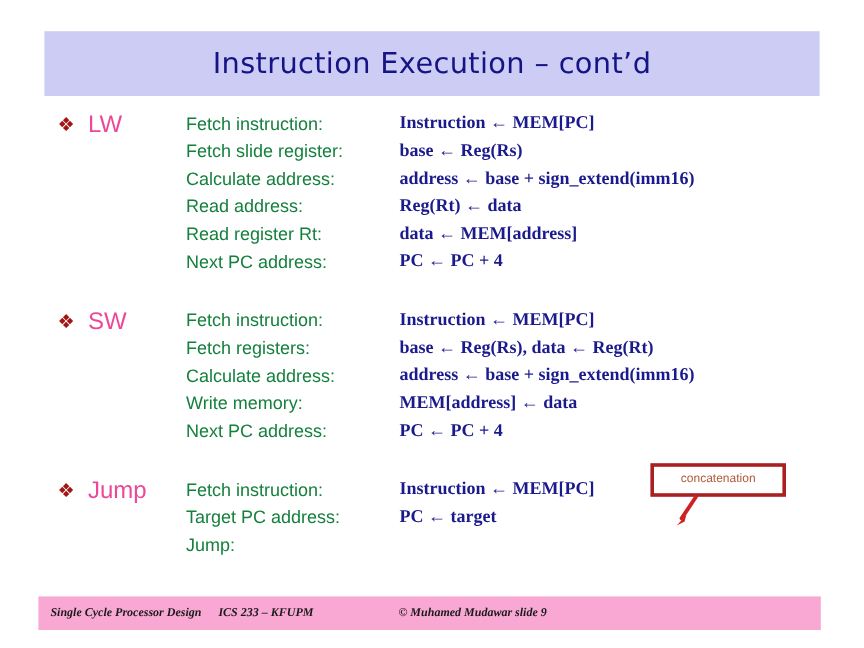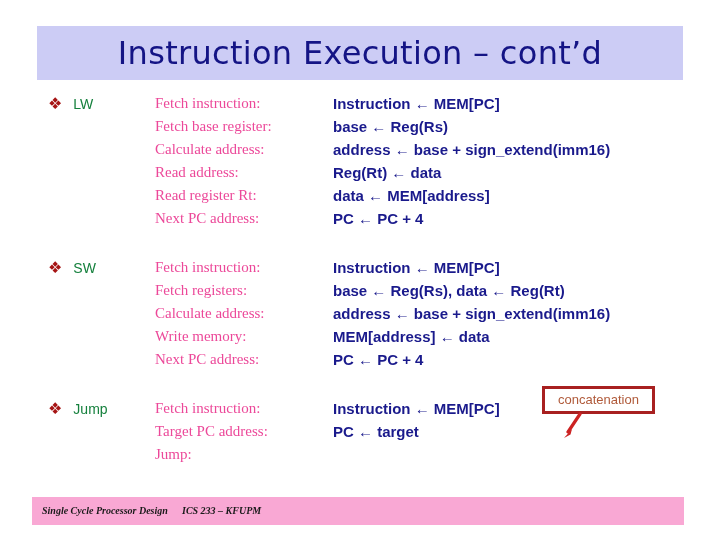--- a/index.html
+++ b/index.html
@@ -27,21 +27,21 @@
   #title-text {
     position: absolute;
     left: 0;
     top: 0;
     width: 646px;
     height: 54px;
     line-height: 54px;
     text-align: center;
     color: #141485;
     font-family: "DejaVu Sans", sans-serif;
-    font-size: 32px;
+    font-size: 24px;
     font-weight: normal;
     letter-spacing: 0.3px;
     white-space: nowrap;
   }
 
   
   #slide-body {
     position: absolute;
     left: 0;
     top: 92px;
@@ -64,23 +64,23 @@
   .bullet-glyph {
     display: inline-block;
     color: #a61515;
     font-family: "DejaVu Sans", sans-serif;
     font-size: 16px;
     line-height: 24px;
     vertical-align: top;
   }
   .bullet-label {
     display: inline-block;
-    color: #15803d;
+    color: #ec4899;
     font-family: "Liberation Sans", sans-serif;
-    font-size: 14px;
+    font-size: 20px;
     line-height: 24px;
     vertical-align: top;
     margin-left: 11px;
   }
 
   .steps-col {
     position: absolute;
     left: 155px;
     top: 0;
     width: 178px;
@@ -88,29 +88,29 @@
   .rtl-col {
     position: absolute;
     left: 333px;
     top: 0;
     width: 360px;
   }
 
   .step-line {
     height: 23px;
     line-height: 23px;
-    font-family: Liberation Serif, serif;
+    font-family: Liberation Sans, sans-serif;
     font-size: 15px;
-    color: #ec4899;
+    color: #15803d;
     white-space: nowrap;
   }
   .rtl-line {
     height: 23px;
     line-height: 23px;
-    font-family: Liberation Sans, sans-serif;
+    font-family: Liberation Serif, serif;
     font-size: 15px;
     font-weight: bold;
     color: #1a1a8c;
     white-space: nowrap;
   }
 
   
   #callout-box {
     position: absolute;
     left: 542px;
@@ -121,21 +121,21 @@
     background: #ffffff;
     box-sizing: border-box;
   }
   #callout-label {
     display: block;
     width: 100%;
     height: 22px;
     line-height: 22px;
     text-align: center;
     font-family: "Liberation Sans", sans-serif;
-    font-size: 13px;
+    font-size: 10px;
     color: #b05a3a;
     white-space: nowrap;
   }
   #callout-arrow {
     position: absolute;
     left: 558px;
     top: 412px;
     width: 30px;
     height: 26px;
     pointer-events: none;
@@ -171,21 +171,21 @@
 
 <div id="title-banner">
   <div id="title-text">Instruction Execution – cont’d</div>
 </div>
 
 <div id="slide-body">
     <div class="inst-block" style="position: absolute; left: 0px; top: 0px; width: 720px; height: 138px;">
       <div class="bullet-cell"><span class="bullet-glyph">❖</span><span class="bullet-label">LW</span></div>
       <div class="steps-col">
         <div class="step-line">Fetch instruction:</div>
-        <div class="step-line">Fetch base register:</div>
+        <div class="step-line">Fetch slide register:</div>
         <div class="step-line">Calculate address:</div>
         <div class="step-line">Read address:</div>
         <div class="step-line">Read register Rt:</div>
         <div class="step-line">Next PC address:</div>
       </div>
       <div class="rtl-col">
         <div class="rtl-line">Instruction ← MEM[PC]</div>
         <div class="rtl-line">base ← Reg(Rs)</div>
         <div class="rtl-line">address ← base + sign_extend(imm16)</div>
         <div class="rtl-line">Reg(Rt) ← data</div>
@@ -228,13 +228,14 @@
   <span id="callout-label">concatenation</span>
 </div>
 <svg id="callout-arrow" viewBox="0 0 30 26">
   <line x1="22" y1="2" x2="10" y2="20" stroke="#cc2222" stroke-width="3.2" stroke-linecap="round"></line>
   <polygon points="6,26 14,17 12.5,22.5" fill="#cc2222"></polygon>
 </svg>
 
 <div id="footer-bar">
   <span class="footer-text" id="footer-course-title">Single Cycle Processor Design</span>
   <span class="footer-text" id="footer-course-code">ICS 233 – KFUPM</span>
+  <span class="footer-text" id="footer-credit">© Muhamed Mudawar   slide 9</span>
 </div>
 
 </body></html>

